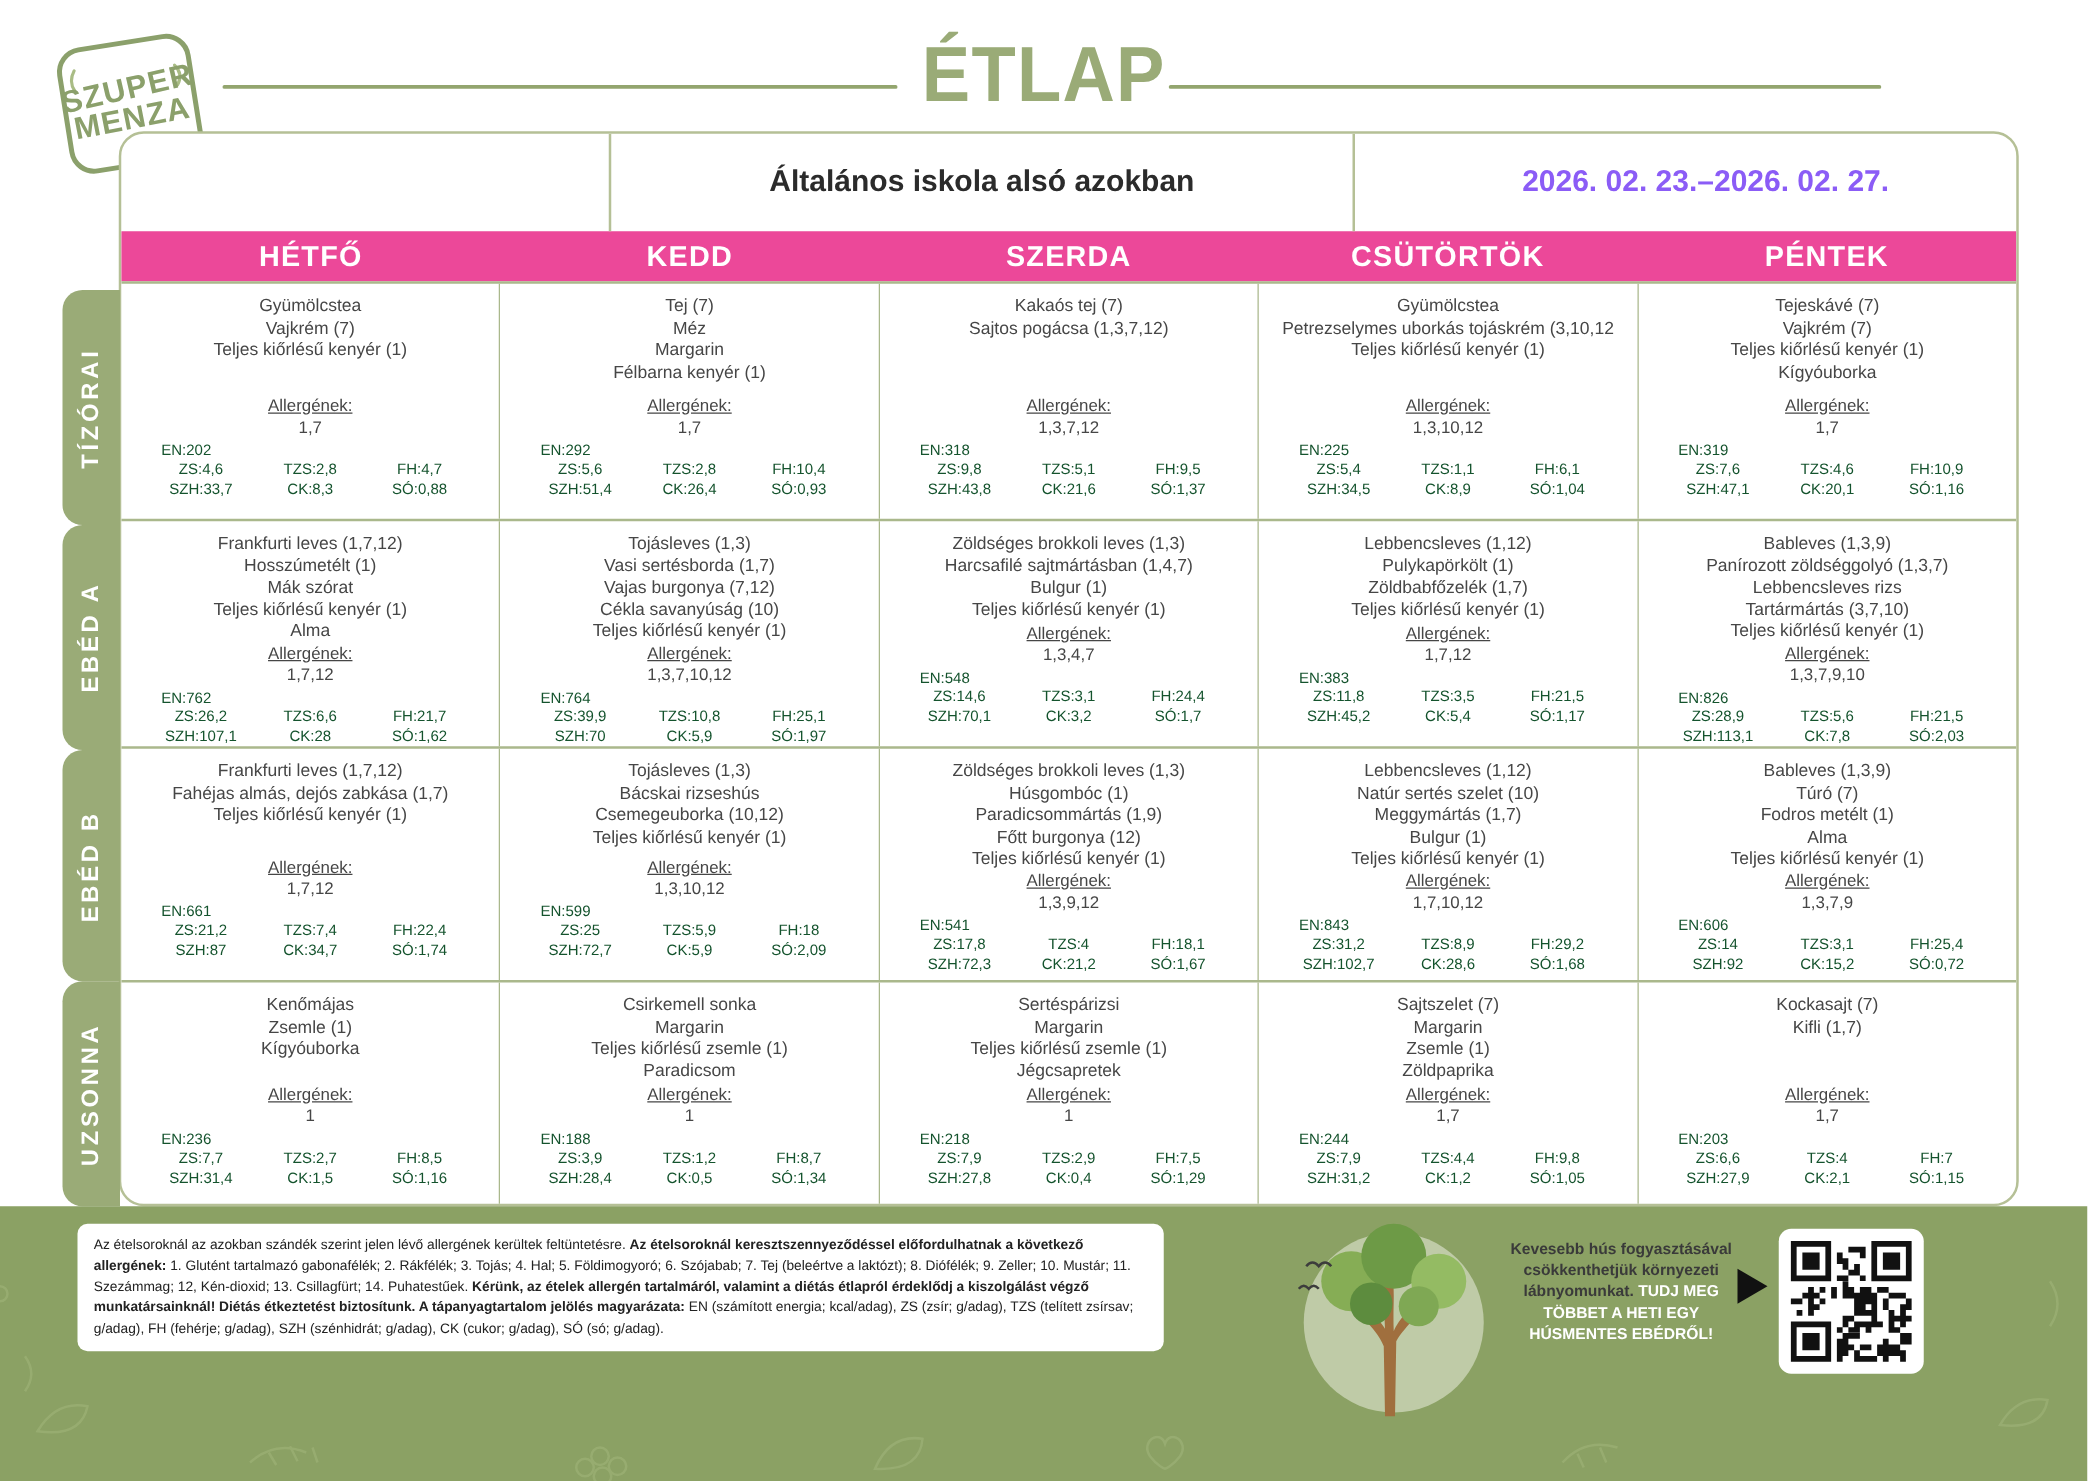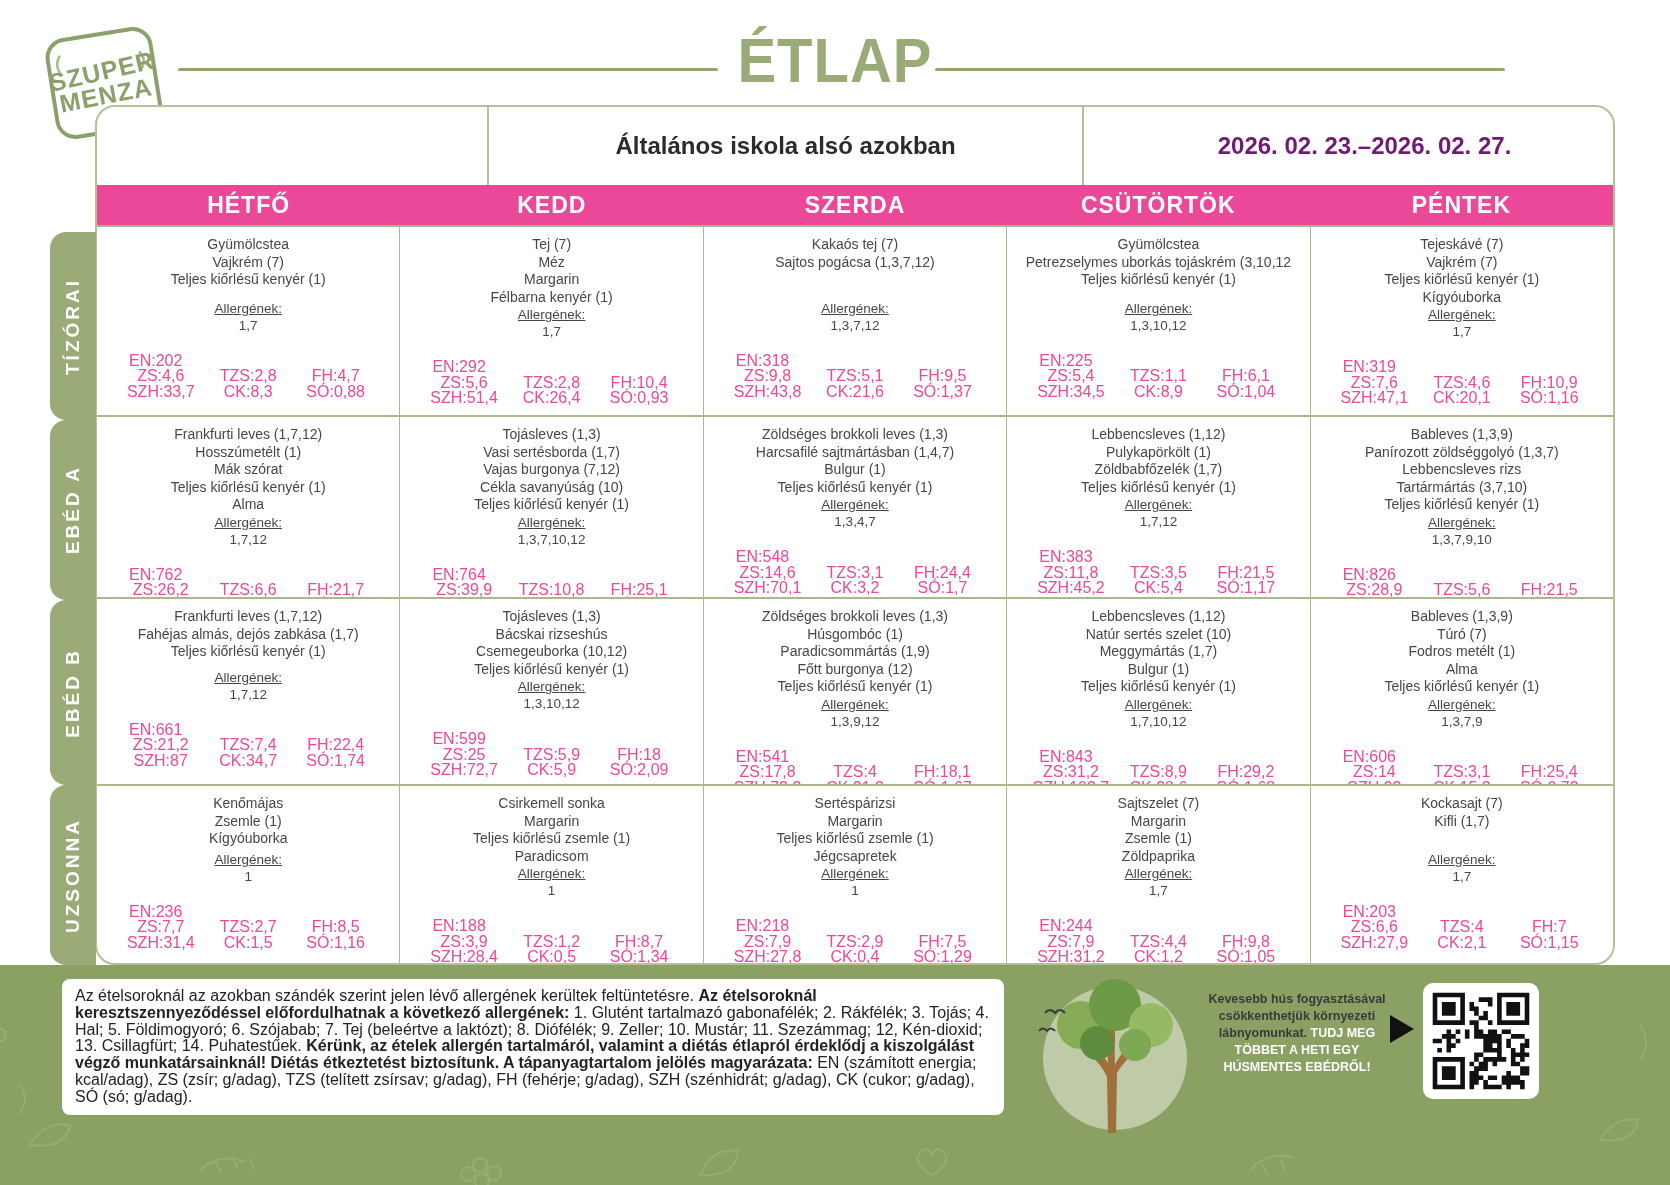--- a/index.html
+++ b/index.html
@@ -18,43 +18,43 @@
   .rule{position:absolute;top:68px;height:3px;background:#93a56e;border-radius:2px;}
   .rule.left{left:178px;width:540px;}
   .rule.right{left:935px;width:570px;}
 
   
   .table{position:absolute;left:95px;top:105px;width:1520px;height:860px;border:2px solid #b5c096;border-radius:20px;background:#fff;overflow:hidden;box-sizing:border-box;}
   .head-row{display:flex;height:78px;}
   .head-cell{display:flex;align-items:center;justify-content:center;box-sizing:border-box;}
   .head-cell.empty{width:390px;}
   .head-cell.school{width:595px;border-left:2px solid #b5c096;font-size:24px;font-weight:700;color:#2b2b2b;}
-  .head-cell.date{width:531px;border-left:2px solid #b5c096;font-size:24px;font-weight:700;color:#701a75;padding-left:32px;}
+  .head-cell.date{width:531px;border-left:2px solid #b5c096;font-size:24px;font-weight:700;color:#8b5cf6;padding-left:32px;}
   .day-row{display:flex;height:40px;background:#ec4899;}
   .day-cell{flex:1;display:flex;align-items:center;justify-content:center;color:#fff;font-weight:700;font-size:23px;letter-spacing:1px;}
   .meal-row{display:flex;border-top:2px solid #aab88c;}
   .row-0{height:188px;}.row-1{height:180px;}.row-2{height:185px;}.row-3{height:180px;}
   .cell{flex:1;box-sizing:border-box;display:flex;flex-direction:column;padding:9px 6px 16px;overflow:hidden;}
   .cell + .cell{border-left:1.5px solid #aab88c;}
   .items{text-align:center;font-size:14px;line-height:17.5px;color:#464646;}
   .allerg{margin-top:auto;text-align:center;font-size:13.5px;line-height:17px;color:#464646;}
   .allerg .ah{text-decoration:underline;}
-  .nut{margin-top:19px;font-size:16px;line-height:15.5px;color:#ec4899;padding:0 14px;}
+  .nut{margin-top:3px;font-size:12px;line-height:15.5px;color:#14532d;padding:0 14px;}
   .nut-en{text-align:left;padding-left:12px;}
   .nut-row{display:flex;}
   .nut-row span{flex:1;text-align:center;}
 
   
   .tab{position:absolute;left:50px;width:46px;background:#9aab77;border-radius:16px 0 0 16px;display:flex;align-items:center;justify-content:center;}
   .tab span{writing-mode:vertical-rl;transform:rotate(180deg);color:#fff;font-weight:700;font-size:19px;letter-spacing:3px;}
 
   
   .footer{position:absolute;left:0;top:965px;width:1670px;height:220px;background:#8ba164;}
   .doodles{position:absolute;left:0;top:0;width:1670px;height:220px;}
-  .info-box{position:absolute;left:62px;top:14px;width:942px;background:#fff;border-radius:8px;padding:9px 13px;box-sizing:border-box;font-size:16px;line-height:16.8px;color:#222;}
+  .info-box{position:absolute;left:62px;top:14px;width:869px;background:#fff;border-radius:8px;padding:9px 13px;box-sizing:border-box;font-size:11px;line-height:16.8px;color:#222;}
   .info-box .b{font-weight:700;}
   .tree{position:absolute;left:1015px;top:8px;width:195px;height:170px;}
   .eco-note{position:absolute;left:1208px;top:26px;width:178px;text-align:center;font-size:12.5px;line-height:17px;}
   .eco-note .dark{color:#3a3a3a;font-weight:600;}
   .eco-note .hl{color:#ffffff;font-weight:700;}
   .arrow{position:absolute;left:1390px;top:50px;width:0;height:0;border-left:24px solid #111;border-top:14px solid transparent;border-bottom:14px solid transparent;}
   .qr{position:absolute;left:1423px;top:18px;width:116px;height:116px;background:#fff;border-radius:10px;}
 </style>
 </head>
 <body>

